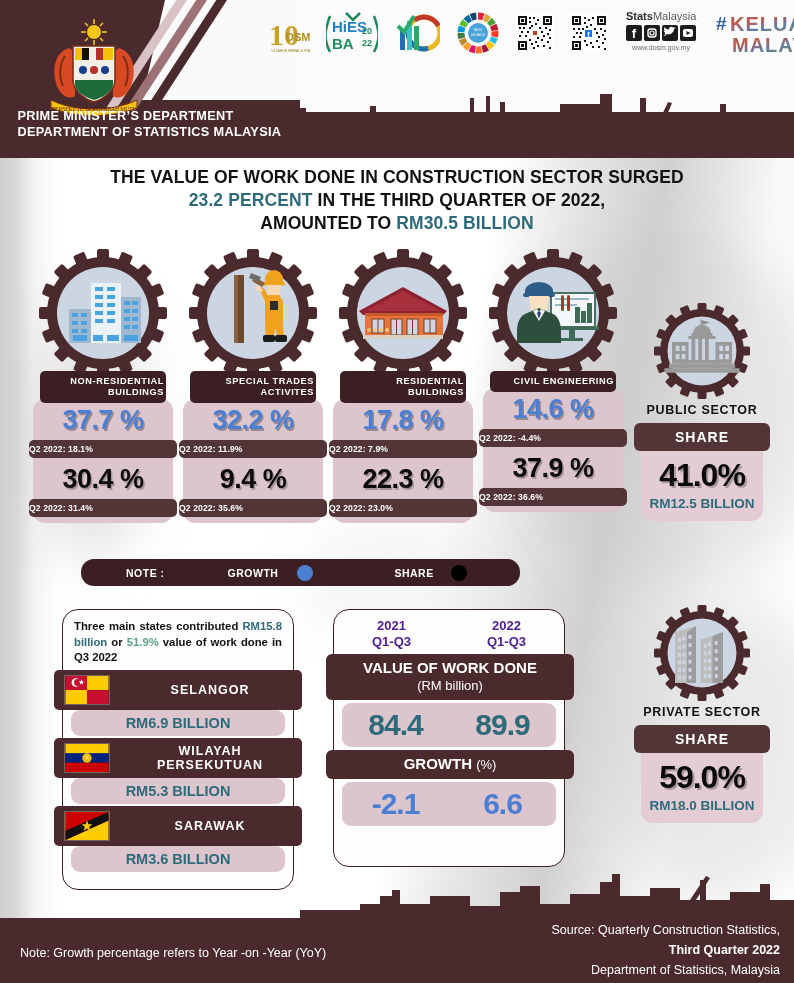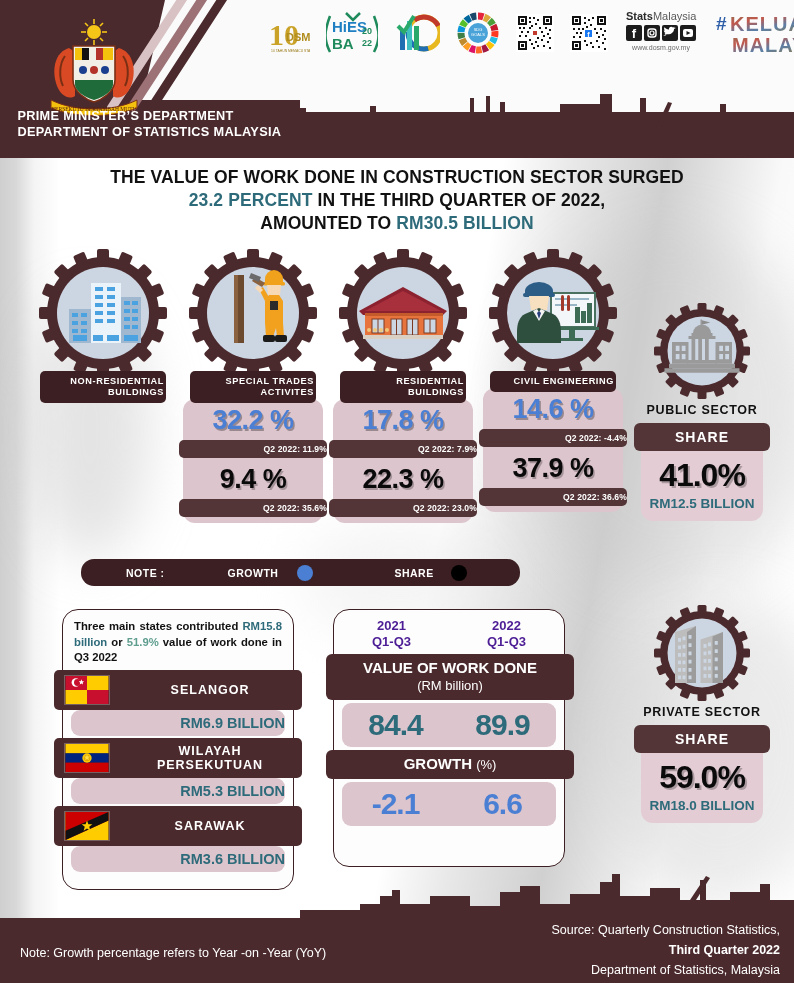--- a/index.html
+++ b/index.html
@@ -83,21 +83,21 @@
   }
   .panel {
     position: relative; margin: -4px auto 0; width: 140px;
     background: #dcc5cd; border-radius: 12px; padding-bottom: 6px;
   }
   .big-pct { text-align: center; font-size: 27px; font-weight: bold; letter-spacing: -.5px; padding: 6px 0 4px; }
   .big-pct.growth { color: #4a7fd4; text-shadow: 1.5px 1.5px 0 rgba(0,0,0,.30); }
   .big-pct.share  { color: #0a0a0a; text-shadow: 1.5px 1.5px 0 rgba(0,0,0,.25); }
   .sub-tab {
     background: #533437; color: #fff; font-size: 8.6px; font-weight: bold;
-    text-align: right; padding: 4px 0; width: 148px; margin-left: -4px;
+    text-align: left; padding: 4px 0; width: 148px; margin-left: -4px;
     border-radius: 5px; letter-spacing: .1px;
   }
 
   
   .notebar {
     position: absolute; left: 81px; top: 559px; width: 439px; height: 27px;
     background: #3c1f22; border-radius: 13px;
     display: flex; align-items: center; color: #fff;
     font-size: 10.5px; font-weight: bold; letter-spacing: .5px;
   }
@@ -127,21 +127,21 @@
   .intro-green { color: #5f9e8f; }
   .state-tab {
     position: relative; left: -9px; width: 248px; background: #4b2a2d;
     display: flex; align-items: center; gap: 18px; padding: 5px 10px;
     border-radius: 5px; color: #fff;
   }
   .flag { width: 46px; height: 30px; flex: 0 0 46px; border: 1px solid rgba(255,255,255,.25); }
   .state-name { flex: 1; text-align: center; font-size: 12.5px; font-weight: bold; letter-spacing: 1px; line-height: 14px; }
   .state-amt {
     background: #dcc5cd; color: #2e6b7a; font-weight: bold; font-size: 14.5px;
-    text-align: right; padding: 5px 0; width: 214px; margin: 0 auto;
+    text-align: center; padding: 5px 0; width: 214px; margin: 0 auto;
     border-radius: 9px;
   }
 
   
   .table-card {
     position: absolute; left: 333px; top: 609px; width: 232px; height: 258px;
     background: #fdfdfd; border: 1.3px solid #3c1f22; border-radius: 16px;
   }
   .th-row { display: flex; padding: 8px 0 4px; }
   .th { flex: 1; text-align: center; font-size: 13px; font-weight: bold; color: #4c1d95; line-height: 16px; }
@@ -497,20 +497,26 @@
             <rect x="68" y="86" width="12" height="6"></rect>
               <rect x="85" y="86" width="14" height="6"></rect>
           </g>
         </g>
       </svg>
     </div>
     <div class="label-tab">
       <div>NON-RESIDENTIAL</div>
       <div>BUILDINGS</div>
     </div>
+    <div class="panel">
+      <div class="big-pct growth">37.7 %</div>
+      <div class="sub-tab">Q2 2022: 18.1%</div>
+      <div class="big-pct share">30.4 %</div>
+      <div class="sub-tab">Q2 2022: 31.4%</div>
+    </div>
   </div>
 
   <div class="cat" style="left:177px; top:249px;">
     <div class="gearwrap">
       <svg viewBox="0 0 128 128" width="128" height="128">
         <g fill="#4b2a2d">
           <circle cx="64" cy="64" r="56"></circle>
           <g>
             <rect x="58" y="0" width="12" height="16" rx="2"></rect>
               <rect x="58" y="112" width="12" height="16" rx="2"></rect>

